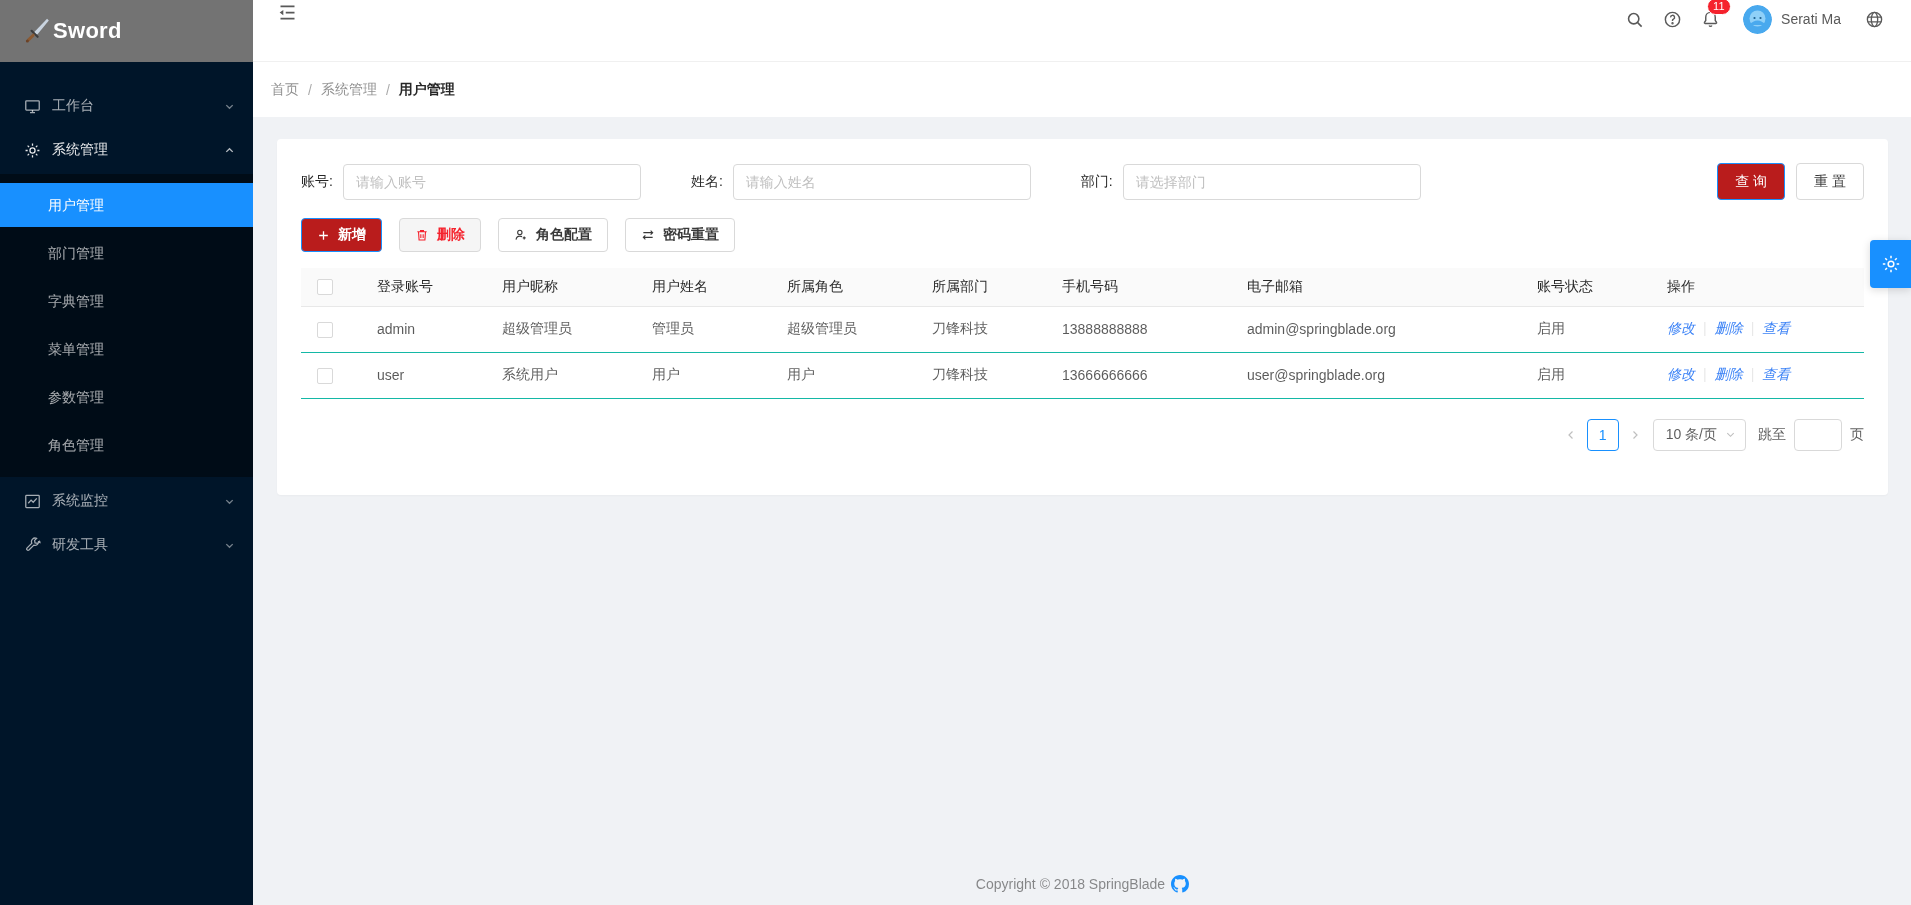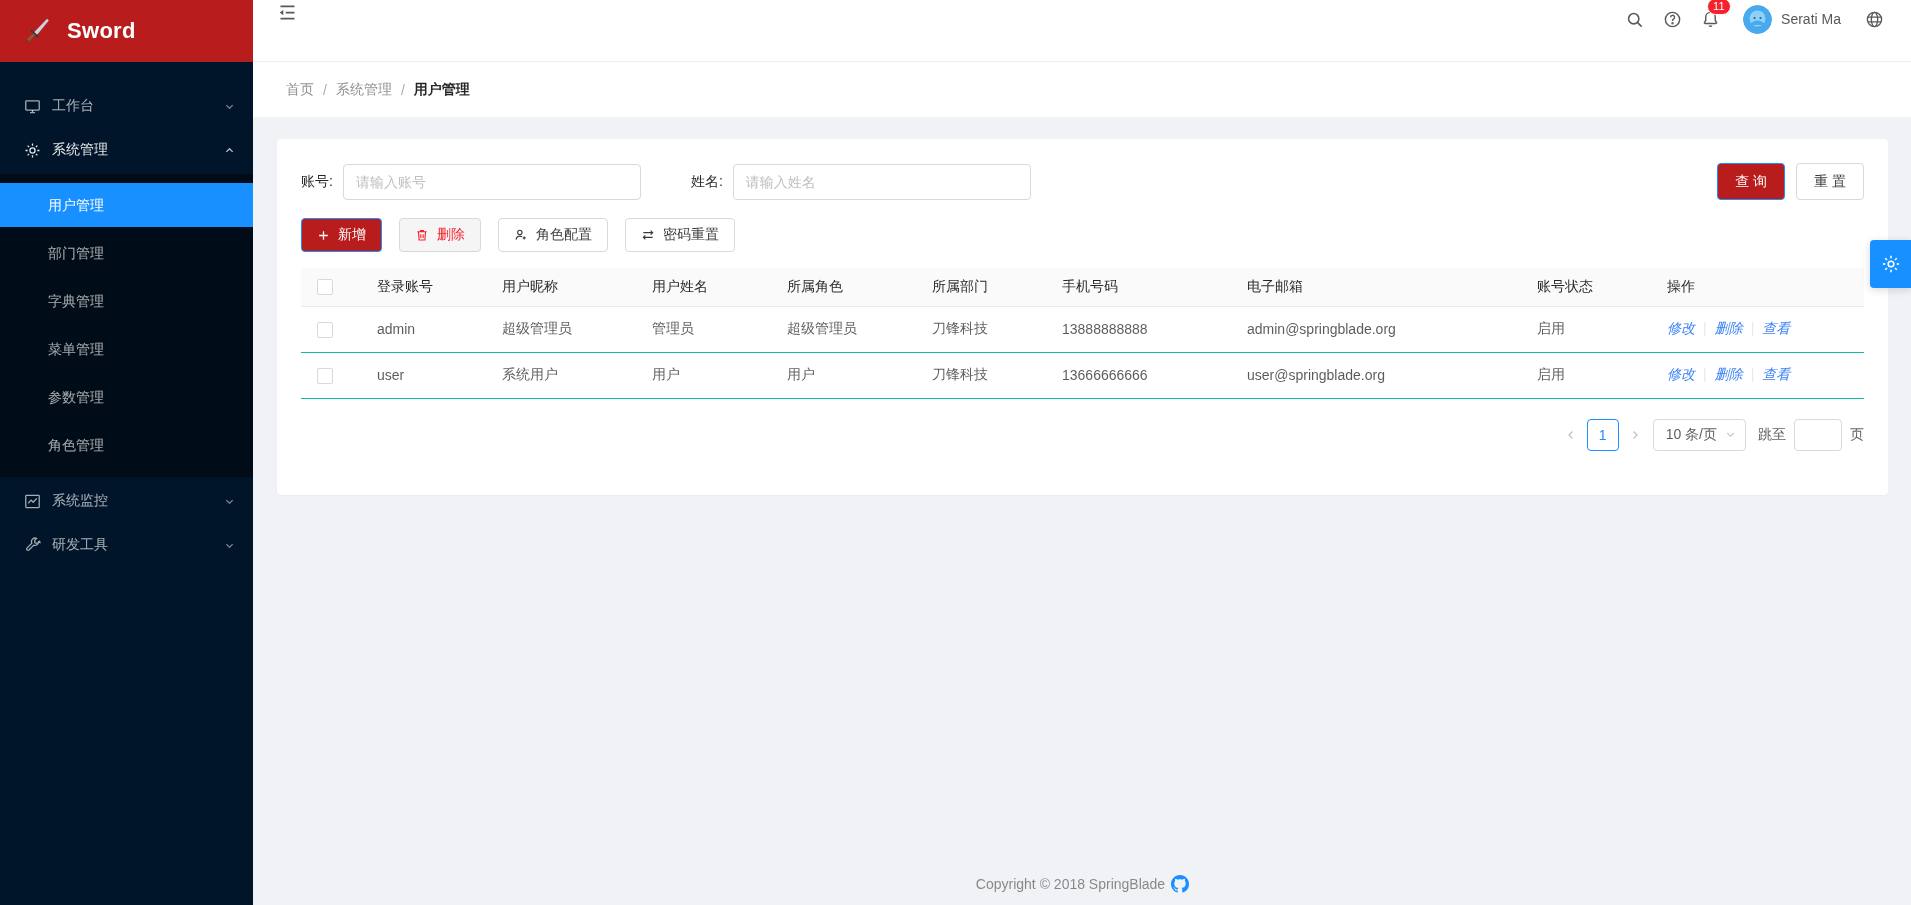--- a/index.html
+++ b/index.html
@@ -2,21 +2,21 @@
 <html><head>
 <meta charset="utf-8">
 <style>
   * { margin:0; padding:0; box-sizing:border-box; }
   html,body { width:1911px; height:905px; overflow:hidden; }
   body { font-family:"Liberation Sans", sans-serif; background:#f0f2f5; }
   .app { display:flex; width:100%; height:100%; }
 
   
   .sidebar { width:253px; flex-shrink:0; background:#001529; display:flex; flex-direction:column; }
-  .logo { height:62px; background:#b91c1c; display:flex; align-items:center; padding-left:22px; gap:17px; flex-shrink:0; }
+  .logo { height:62px; background:#737373; display:flex; align-items:center; padding-left:22px; gap:3px; flex-shrink:0; }
   .logo-text { color:#fff; font-size:22px; font-weight:700; letter-spacing:.3px; }
   .menu { padding-top:20px; color:rgba(255,255,255,.65); }
   .menu-item { height:40px; margin:4px 0; display:flex; align-items:center; padding:0 18px 0 24px; font-size:14px; cursor:pointer; }
   .menu-item .mi-icon { width:17px; height:17px; margin-right:11px; flex-shrink:0; }
   .menu-item .chev { margin-left:auto; width:11px; height:11px; opacity:.7; }
   .menu-item.open { color:rgba(255,255,255,.9); }
   .submenu { background:#000c17; padding:5px 0 6px; }
   .submenu-item { height:44px; margin:4px 0; line-height:44px; padding-left:48px; font-size:14px; color:rgba(255,255,255,.65); cursor:pointer; }
   .submenu-item.active { background:#1890ff; color:#fff; }
 
@@ -26,41 +26,41 @@
   .topbar { height:62px; background:#fff; flex-shrink:0; display:flex; align-items:flex-start; padding:0 18px 0 24px; border-bottom:1px solid #f0f0f0; }
   .fold-btn { background:none; border:none; cursor:pointer; color:#595959; width:24px; height:24px; padding:0; }
   .top-icons { margin-left:auto; display:flex; align-items:center; }
   .top-icon { width:38px; height:38px; display:flex; align-items:center; justify-content:center; color:#595959; cursor:pointer; }
   .bell-wrap { position:relative; }
   .badge { position:absolute; top:-2px; left:16px; background:#f5222d; color:#fff; font-size:11px; height:17px; min-width:22px; line-height:15px; text-align:center; padding:0 5px; border-radius:9px; border:1px solid #fff; font-weight:400; }
   .user-chip { display:flex; align-items:center; gap:9px; margin:0 14px 0 14px; cursor:pointer; }
   .avatar { width:29px; height:29px; border-radius:50%; overflow:hidden; flex-shrink:0; }
   .user-name { font-size:14px; color:#595959; }
 
-  .breadcrumb-bar { height:55px; background:#fff; flex-shrink:0; display:flex; align-items:center; padding-left:33px; font-size:14px; }
+  .breadcrumb-bar { height:55px; background:#fff; flex-shrink:0; display:flex; align-items:center; padding-left:18px; font-size:14px; }
   .crumb { color:rgba(0,0,0,.45); cursor:pointer; }
   .crumb.current { color:rgba(0,0,0,.85); font-weight:600; cursor:default; }
   .crumb-sep { margin:0 9px; color:rgba(0,0,0,.35); }
 
   .content { flex:1; display:flex; flex-direction:column; padding:22px 23px 0 24px; min-height:0; }
   .card { background:#fff; border-radius:4px; padding:24px; height:356px; box-shadow:0 1px 2px rgba(0,0,0,.03); }
 
   
   .filter-row { display:flex; align-items:center;justify-content:flex-end; }
   .filter-group { display:flex; align-items:center; margin-right:50px; }
   .f-label { font-size:14px; color:rgba(0,0,0,.85); margin-right:10px; white-space:nowrap; }
   .f-input { width:298px; height:36px; border:1px solid #d9d9d9; border-radius:4px; padding:0 12px; font-size:14px; color:#595959; outline:none; }
   .f-input::placeholder { color:#bfbfbf; }
   .filter-actions { margin-left:auto; display:flex; gap:11px; }
   .btn { display:inline-flex; align-items:center; justify-content:center; gap:8px; height:37px; padding:0 17px; border-radius:4px; font-size:14px; border:1px solid #d9d9d9; background:#fff; color:rgba(0,0,0,.78); cursor:pointer; white-space:nowrap; }
   .btn-primary { background:#b91c1c; border-color:#1890ff; color:#fff; }
 
   
   .toolbar-row { margin-top:18px; display:flex; gap:17px; }
-  .tb-btn { height:34px; padding:0 15px; }
+  .tb-btn { height:34px; padding:0 15px;font-weight:bold; }
   .tb-del { background:#f5f5f5; color:#f5222d; }
   .tb-del .t-icon { color:#f5222d; }
 
   
   .user-table { width:100%; border-collapse:collapse; margin-top:16px; font-size:14px; table-layout:fixed; }
   .user-table thead th { background:#fafafa; font-weight:500; color:rgba(0,0,0,.85); text-align:left; height:38px; padding:0 16px; border-bottom:1px solid #e8e8e8; }
   .user-table tbody td { height:46px; padding:0 16px; color:rgba(0,0,0,.65); border-bottom:1px solid #14b8a6; }
   .checkbox { width:16px; height:16px; border:1px solid #d9d9d9; border-radius:2px; background:#fff; display:inline-block; vertical-align:middle; cursor:pointer; }
   .action-link { color:#3b82f6; cursor:pointer; text-decoration:none;font-style:italic; }
   .action-sep { color:#e8e8e8; margin:0 8px; }
@@ -237,20 +237,24 @@
       <div class="card">
 
         <div class="filter-row">
           <div class="filter-group">
             <span class="f-label">账号:</span>
             <input class="f-input" type="text" placeholder="请输入账号" style="">
           </div>
           <div class="filter-group">
             <span class="f-label">姓名:</span>
             <input class="f-input" type="text" placeholder="请输入姓名" style="">
+          </div>
+          <div class="filter-group">
+            <span class="f-label">部门:</span>
+            <input class="f-input" type="text" placeholder="请选择部门" style="">
           </div>
           <div class="filter-actions">
             <button class="btn btn-primary">查 询</button>
             <button class="btn">重 置</button>
           </div>
         </div>
 
         <div class="toolbar-row">
           <button class="btn btn-primary tb-btn">
             <span class="t-icon">

